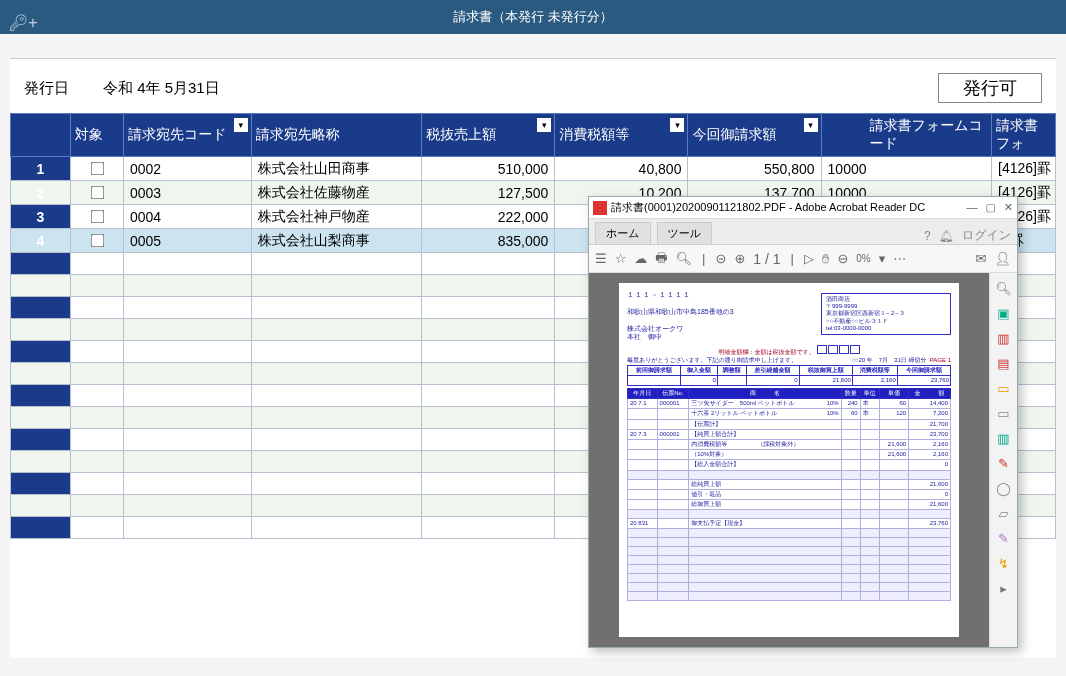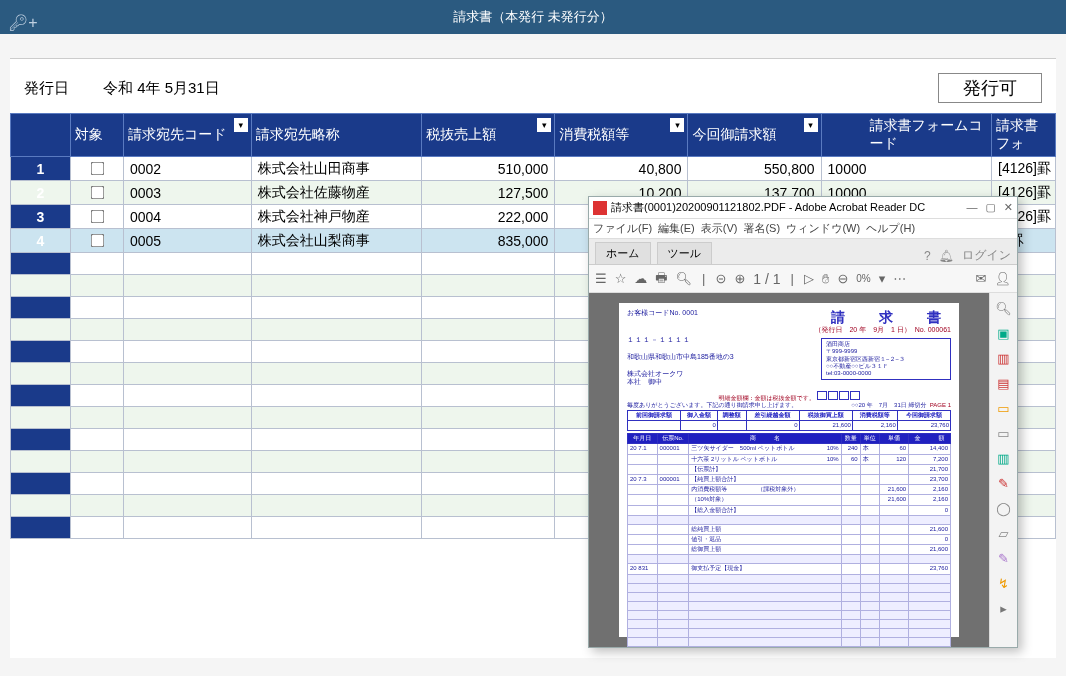--- a/index.html
+++ b/index.html
@@ -406,28 +406,20 @@
 <div class="reader">
   <div class="r-titlebar">
     <span class="ri"></span>
     <span>請求書(0001)20200901121802.PDF - Adobe Acrobat Reader DC</span>
     <span class="winbtns">
       <span>—</span>
       <span>▢</span>
       <span>✕</span>
     </span>
   </div>
-  <div class="r-menu" id="reader-menu">
-      <span>ファイル(F)</span>
-      <span>編集(E)</span>
-      <span>表示(V)</span>
-      <span>署名(S)</span>
-      <span>ウィンドウ(W)</span>
-      <span>ヘルプ(H)</span>
-    </div>
   <div class="r-tabs">
     <div class="tab">ホーム</div>
     <div class="tab">ツール</div>
     <div class="right">
       <span>?</span>
       <span>🔔︎</span>
       <span>ログイン</span>
     </div>
   </div>
   <div class="r-tools">
@@ -454,27 +446,20 @@
       <span>⋯</span>
     </div>
     <div class="group" style="margin-left:auto;">
       <span>✉︎</span>
       <span>👤︎</span>
     </div>
   </div>
   <div class="doc-wrap">
     <div class="doc-area">
       <div class="invoice">
-        <div class="hdr">
-          <div><span>お客様コードNo.</span>&nbsp;<span>0001</span></div>
-          <div style="text-align:right;">
-            <div class="ttl">請　求　書</div>
-            <div class="right"><span>（発行日　20 年　9月　1 日）</span>&nbsp;&nbsp;<span>No.</span> <span>000061</span></div>
-          </div>
-        </div>
         <div class="addr">
           <div style="letter-spacing:1px;">１１１－１１１１</div><br>
           <div>和歌山県和歌山市中島185番地の3</div><br>
           <div>株式会社オークワ</div>
           <div>本社　御中</div>
         </div>
         <div class="box">
           <div>酒田商店</div>
           <div>〒999-9999</div>
           <div>東京都新宿区西新宿１−２−３</div>

